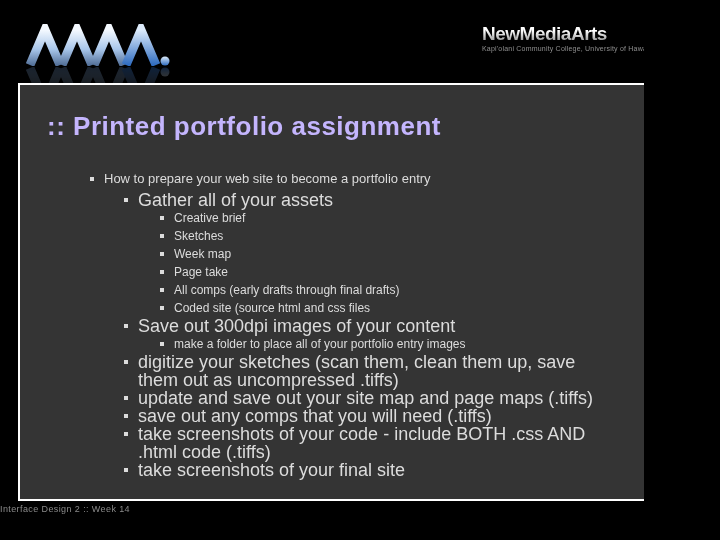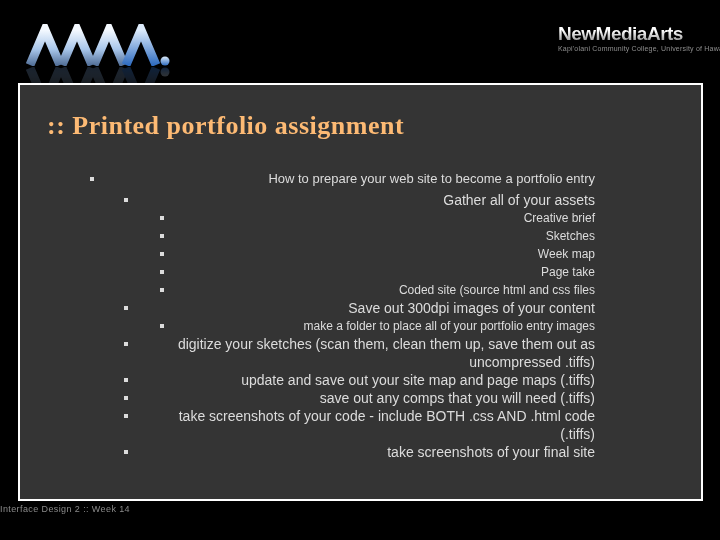--- a/index.html
+++ b/index.html
@@ -1,18 +1,18 @@
 <!DOCTYPE html>
 <html><head>
 <meta charset="utf-8">
 <style>
   html,body{margin:0;padding:0;background:#000;}
   .slide{
     position:relative;
-    width:720px;height:540px;
+    width:644px;height:540px;
     background:#000000;
     overflow:hidden;
     font-family:"Liberation Sans", sans-serif;
   }
   
   .logo-wrap{position:absolute;left:24px;top:24px;width:150px;}
   .logo-wrap svg{display:block;}
   .logo-reflection{
     transform:scaleY(-1);
     opacity:.32;
@@ -33,44 +33,44 @@
   
   .panel{
     position:absolute;left:18px;top:83px;
     width:685px;height:418px;
     box-sizing:border-box;
     background:#343434;
     border:2px solid #ffffff;
   }
   .slide-title{
     position:absolute;left:27px;top:26px;
-    font-family:Liberation Serif, serif;
+    font-family:Liberation Sans, sans-serif;
     font-weight:800;
     font-size:26px;
     letter-spacing:0.5px;
-    color:#fdba74;
+    color:#c4b5fd;
     white-space:nowrap;
   }
   .bullet-list{
     position:absolute;left:70px;top:85px;
     width:505px;
     color:#dcdcdc;
   }
   .li{display:flex;align-items:flex-start;line-height:18px;}
   .li .blt{
     flex:0 0 14px;
     position:relative;height:18px;
   }
   .li .blt::before{
     content:"";position:absolute;left:0;top:7px;
     width:4px;height:4px;background:#dcdcdc;
   }
-  .li .txt{flex:1 1 auto;text-align:right;}
+  .li .txt{flex:1 1 auto;}
   .lvl1{font-size:13px;margin-bottom:3px;}
-  .lvl2{font-size:14px;padding-left:34px;gap:19px;}
+  .lvl2{font-size:18px;padding-left:34px;}
   .lvl3{font-size:12px;padding-left:70px;}
   
   .footer{
     position:absolute;left:0;right:0;top:504px;
     text-align:left;
     font-size:9px;color:#8a8a8a;letter-spacing:0.4px;
   }
 </style>
 </head>
 <body>
@@ -134,20 +134,24 @@
         <div class="li lvl3">
           <span class="blt"></span>
           <span class="txt">Week map</span>
         </div>
         <div class="li lvl3">
           <span class="blt"></span>
           <span class="txt">Page take</span>
         </div>
         <div class="li lvl3">
           <span class="blt"></span>
+          <span class="txt">All comps (early drafts through final drafts)</span>
+        </div>
+        <div class="li lvl3">
+          <span class="blt"></span>
           <span class="txt">Coded site (source html and css files</span>
         </div>
         <div class="li lvl2">
           <span class="blt"></span>
           <span class="txt">Save out 300dpi images of your content</span>
         </div>
         <div class="li lvl3">
           <span class="blt"></span>
           <span class="txt">make a folder to place all of your portfolio entry images</span>
         </div>

